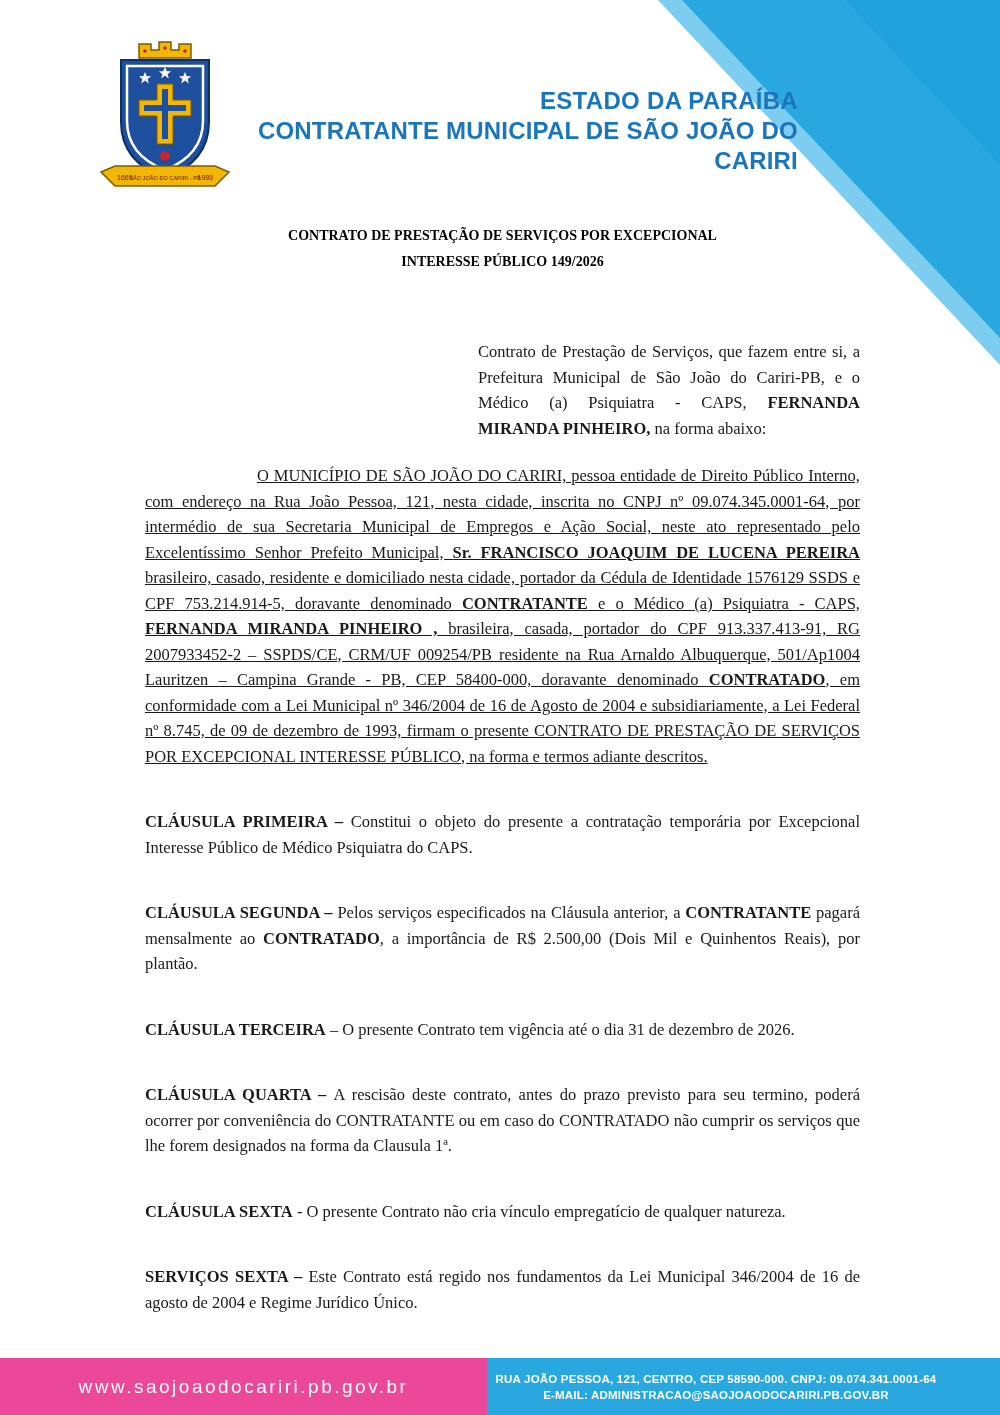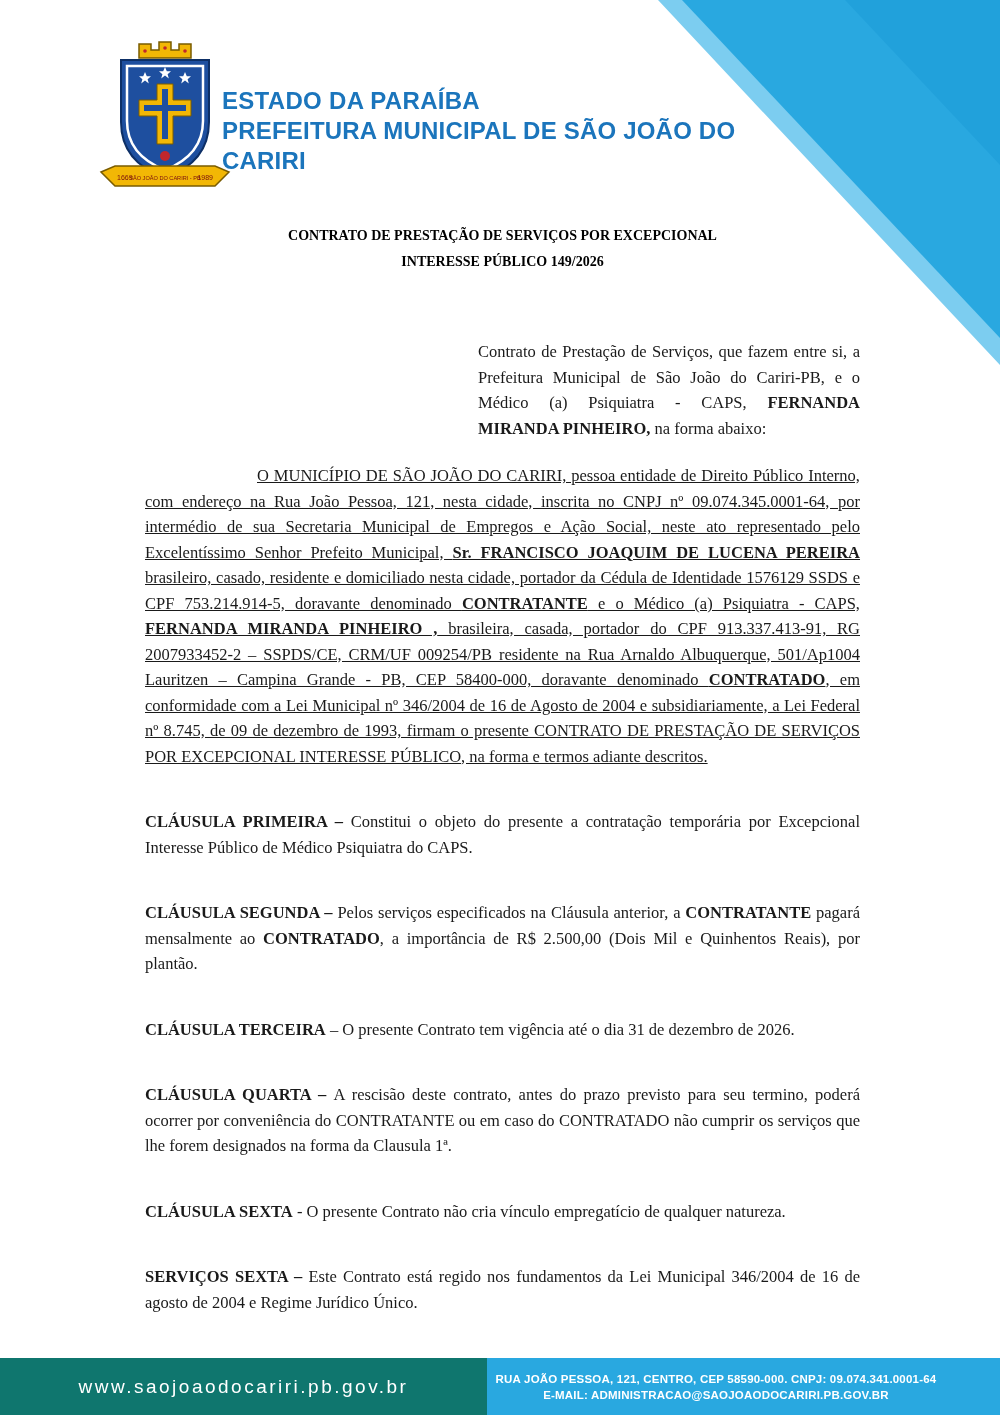--- a/index.html
+++ b/index.html
@@ -7,37 +7,37 @@
   .page {
     position:relative; width:1000px; height:1415px; margin:0 auto;
     background:#ffffff; overflow:hidden;
     font-family:"Liberation Serif", serif; color:#1a1a1a;
   }
   
   .ribbon { position:absolute; top:0; right:0; display:block; }
   
   .crest { position:absolute; top:36px; left:95px; }
   .header-text {
-    position:absolute; top:86px; left:222px; width:576px; text-align:left;
+    position:absolute; top:86px; left:222px; width:576px; text-align:right;
     color:#1b75bc; font-family:"Liberation Sans", sans-serif; font-weight:bold;
   }
   .header-line1 { font-size:24px; line-height:30px; letter-spacing:.3px; }
   .header-line2 { font-size:24px; line-height:30px; letter-spacing:.2px; }
   
   .content { position:absolute; top:205px; left:145px; width:715px; font-size:16.5px; line-height:25.5px; }
   .doc-title { margin-top:18px; text-align:center; font-weight:bold; font-size:14px; line-height:26px; color:#000; }
   .doc-title .tl { display:block; }
   .recital { margin-top:64px; margin-left:333px; text-align:justify; }
   .preamble { margin-top:22px; text-align:justify; text-indent:112px;text-decoration:underline; }
   .clause { margin-top:40px; text-align:justify; }
   .seg-bold { font-weight:bold; }
   
   .footer { position:absolute; left:0; right:0; bottom:0; height:57px; display:flex; }
   .footer-left {
-    width:487px; background:#0f766e; color:#ffffff; display:flex; align-items:center; justify-content:center;
+    width:487px; background:#ec4899; color:#ffffff; display:flex; align-items:center; justify-content:center;
     font-family:"Liberation Sans", sans-serif; font-size:19px; letter-spacing:2.5px;
   }
   .footer-right {
     flex:1; background:#29a8e0; color:#ffffff; display:flex; flex-direction:column; align-items:center; justify-content:center;
     font-family:"Liberation Sans", sans-serif; font-weight:bold; font-size:11.5px; line-height:16px; letter-spacing:.2px;
     padding-right:55px; text-align:left;
   }
 </style>
 </head>
 <body>
@@ -78,21 +78,21 @@
       <circle cx="70" cy="120" r="5" fill="#c1272d"></circle>
 
       <path d="M6,136 L20,130 H120 L134,136 L120,150 H20 Z" fill="#f2b705" stroke="#7a5c00" stroke-width="1.5"></path>
       <text x="22" y="144" font-size="7" font-family="Liberation Sans, sans-serif" fill="#7a1010">1669</text>
       <text x="70" y="144" font-size="5.6" font-family="Liberation Sans, sans-serif" fill="#7a1010" text-anchor="middle">SÃO JOÃO DO CARIRI - PB</text>
       <text x="118" y="144" font-size="7" font-family="Liberation Sans, sans-serif" fill="#7a1010" text-anchor="end">1989</text>
     </svg>
 
     <div class="header-text">
       <div class="header-line1">ESTADO DA PARAÍBA</div>
-      <div class="header-line2">PREFEITURA MUNICIPAL DE SÃO JOÃO DO CARIRI</div>
+      <div class="header-line2">CONTRATANTE MUNICIPAL DE SÃO JOÃO DO CARIRI</div>
     </div>
   </div>
 
   <div class="content">
     <div class="doc-title">
       <span class="tl">CONTRATO DE PRESTAÇÃO DE SERVIÇOS POR EXCEPCIONAL</span>
       <span class="tl">INTERESSE PÚBLICO 149/2026</span>
     </div>
 
     <p class="recital"><span class="seg">Contrato de Prestação de Serviços, que fazem entre si, a Prefeitura Municipal de São João do Cariri-PB, e o Médico (a) Psiquiatra - CAPS, </span><span class="seg-bold">FERNANDA MIRANDA PINHEIRO,</span><span class="seg"> na forma abaixo:</span></p>

